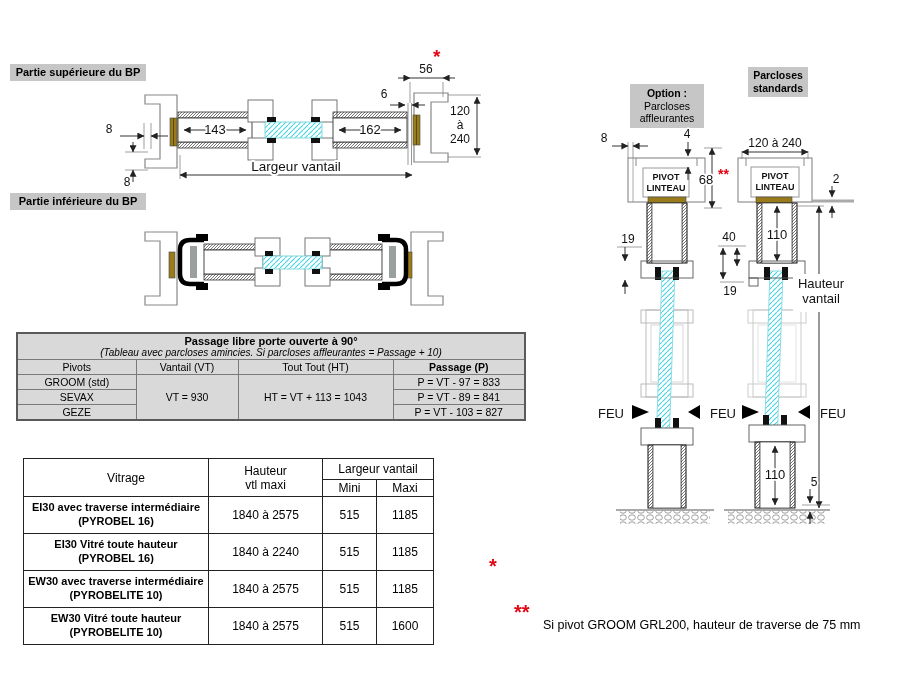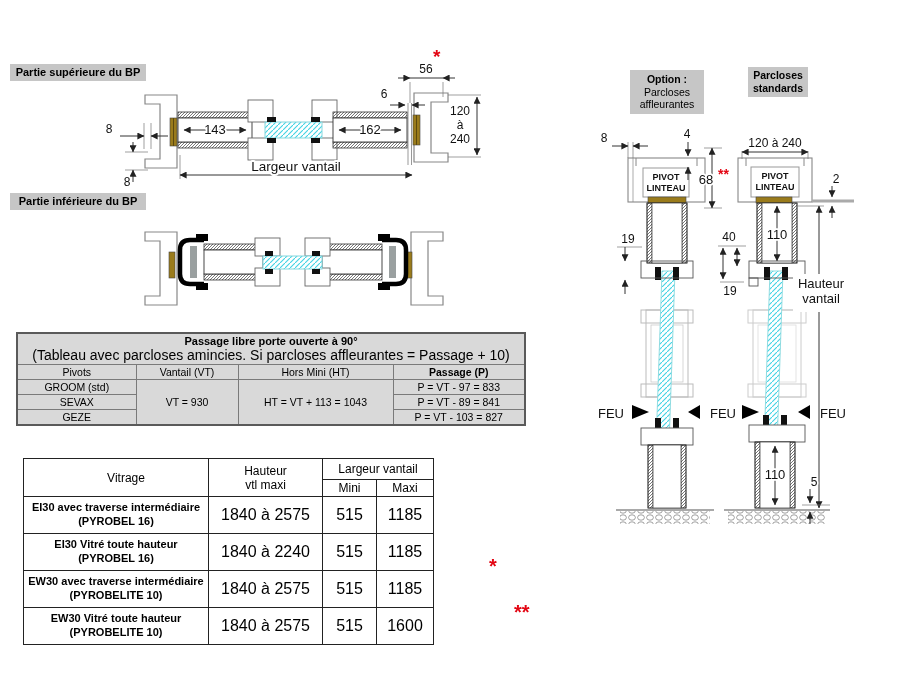--- a/index.html
+++ b/index.html
@@ -17,43 +17,43 @@
   .red{fill:#e30613;font-weight:bold;}
   .dim{stroke:#333;stroke-width:1;fill:none;}
   .ext{stroke:#777;stroke-width:0.7;fill:none;}
   .prof{fill:#fff;stroke:#888;stroke-width:1.2;}
   .feu{font-size:13px;}
   
   .t1{position:absolute;left:16px;top:332px;width:508px;border-collapse:collapse;
       background:#d9d9d9;border:2px solid #5a5a5a;table-layout:fixed;}
   .t1 td{border:1px solid #7a7a7a;text-align:center;font-size:10.5px;padding:1px 14px;}
   .t1 .tt{font-weight:bold;font-size:11px;}
-  .t1 .ts{font-size:14px;}
+  .t1 .ts{font-size:10px;font-style:italic;}
   .t1 .hd{font-size:10.5px;}
   
   .t2{position:absolute;left:23px;top:458px;width:410px;border-collapse:collapse;
       background:#fff;table-layout:fixed;}
   .t2 td{border:1px solid #222;text-align:center;font-size:12px;padding:0 2px;}
   .t2 .nm{font-size:11px;line-height:1.25;font-weight:bold;}
-  .t2 .num{font-size:16px;}
+  .t2 .num{font-size:12px;}
   .fn{position:absolute;white-space:nowrap;font-size:12.5px;}
   .fnstar{position:absolute;color:#e30613;font-weight:bold;font-size:20px;line-height:1;}
 </style>
 </head>
 <body>
 
 <div id="page">
 
   <div class="glabel" style="left:10px;top:64px;width:136px;height:17px;">
     <span>Partie supérieure du BP</span>
   </div>
   <div class="glabel" style="left:10px;top:193px;width:136px;height:17px;">
     <span>Partie inférieure du BP</span>
   </div>
-  <div class="glabel" style="left:630px;top:70px;width:74px;height:44px;font-size:10.5px;flex-direction:column;">
+  <div class="glabel" style="left:630px;top:84px;width:74px;height:44px;font-size:10.5px;flex-direction:column;">
     <span>Option :</span>
     <span class="nb">Parcloses</span>
     <span class="nb">affleurantes</span>
   </div>
   <div class="glabel" style="left:748px;top:67px;width:60px;height:30px;font-size:10.5px;flex-direction:column;">
     <span>Parcloses</span>
     <span>standards</span>
   </div>
 
   <svg style="left:78px;top:45px;" width="410" height="150" viewBox="0 0 410 150">
@@ -402,21 +402,21 @@
     <tbody>
         <tr>
       <td colspan="4">
         <div class="tt">Passage libre porte ouverte à 90°</div>
         <div class="ts">(Tableau avec parcloses amincies. Si parcloses affleurantes = Passage + 10)</div>
       </td>
     </tr>
     <tr>
       <td class="hd">Pivots</td>
       <td class="hd">Vantail (VT)</td>
-      <td class="hd">Hors Mini (HT)</td>
+      <td class="hd">Tout Tout (HT)</td>
       <td class="hd" style="font-weight:bold">Passage (P)</td>
     </tr>
     <tr>
       <td>GROOM (std)</td>
       <td rowspan="3">VT = 930</td>
       <td rowspan="3">HT = VT + 113 = 1043</td>
       <td>P = VT - 97 = 833</td>
     </tr>
     <tr>
       <td>SEVAX</td>
@@ -483,14 +483,15 @@
       </td>
       <td class="num">1840 à 2575</td>
       <td class="num">515</td>
       <td class="num">1600</td>
     </tr>
   </tbody>
     </table>
 
   <div class="fnstar" style="left:489px;top:556px;">*</div>
   <div class="fnstar" style="left:514px;top:602px;">**</div>
+  <div class="fn" style="left:543px;top:618px;">Si pivot GROOM GRL200, hauteur de traverse de 75 mm</div>
 
 </div>
 
 </body></html>

